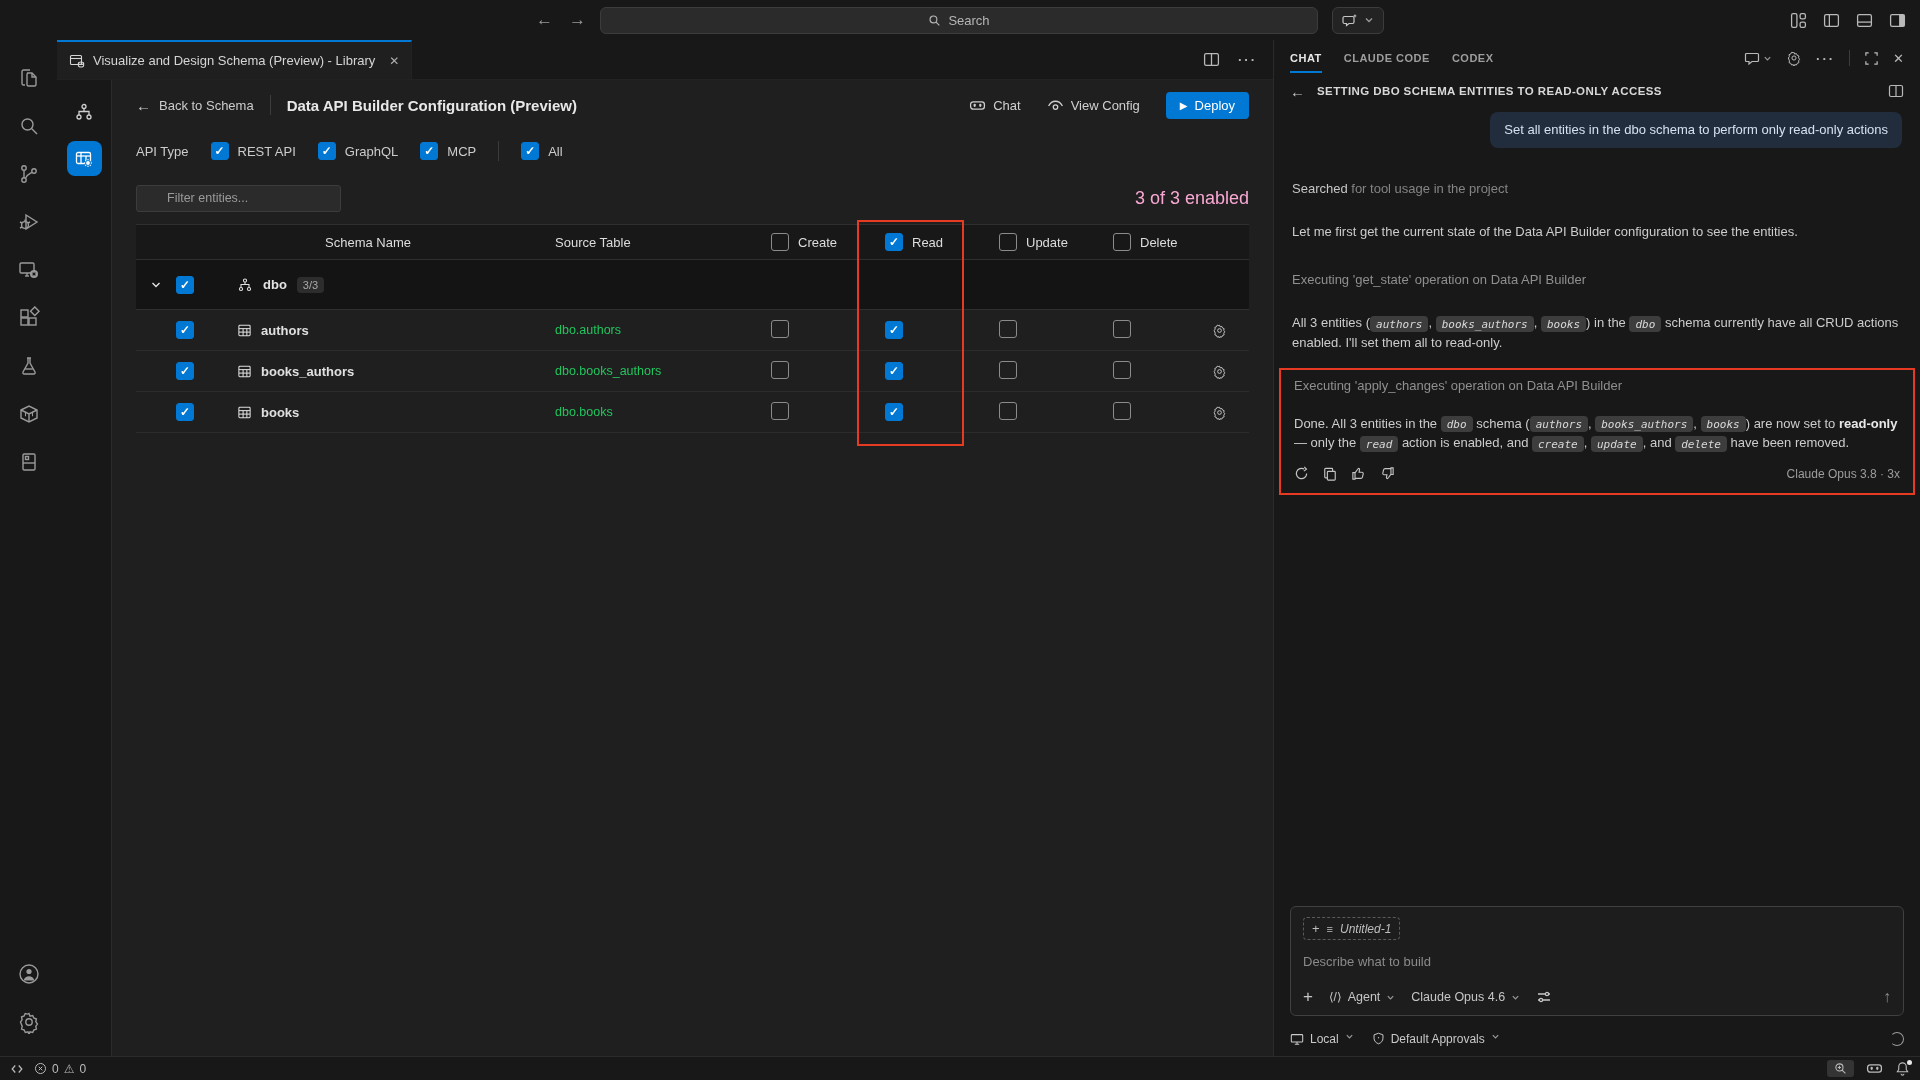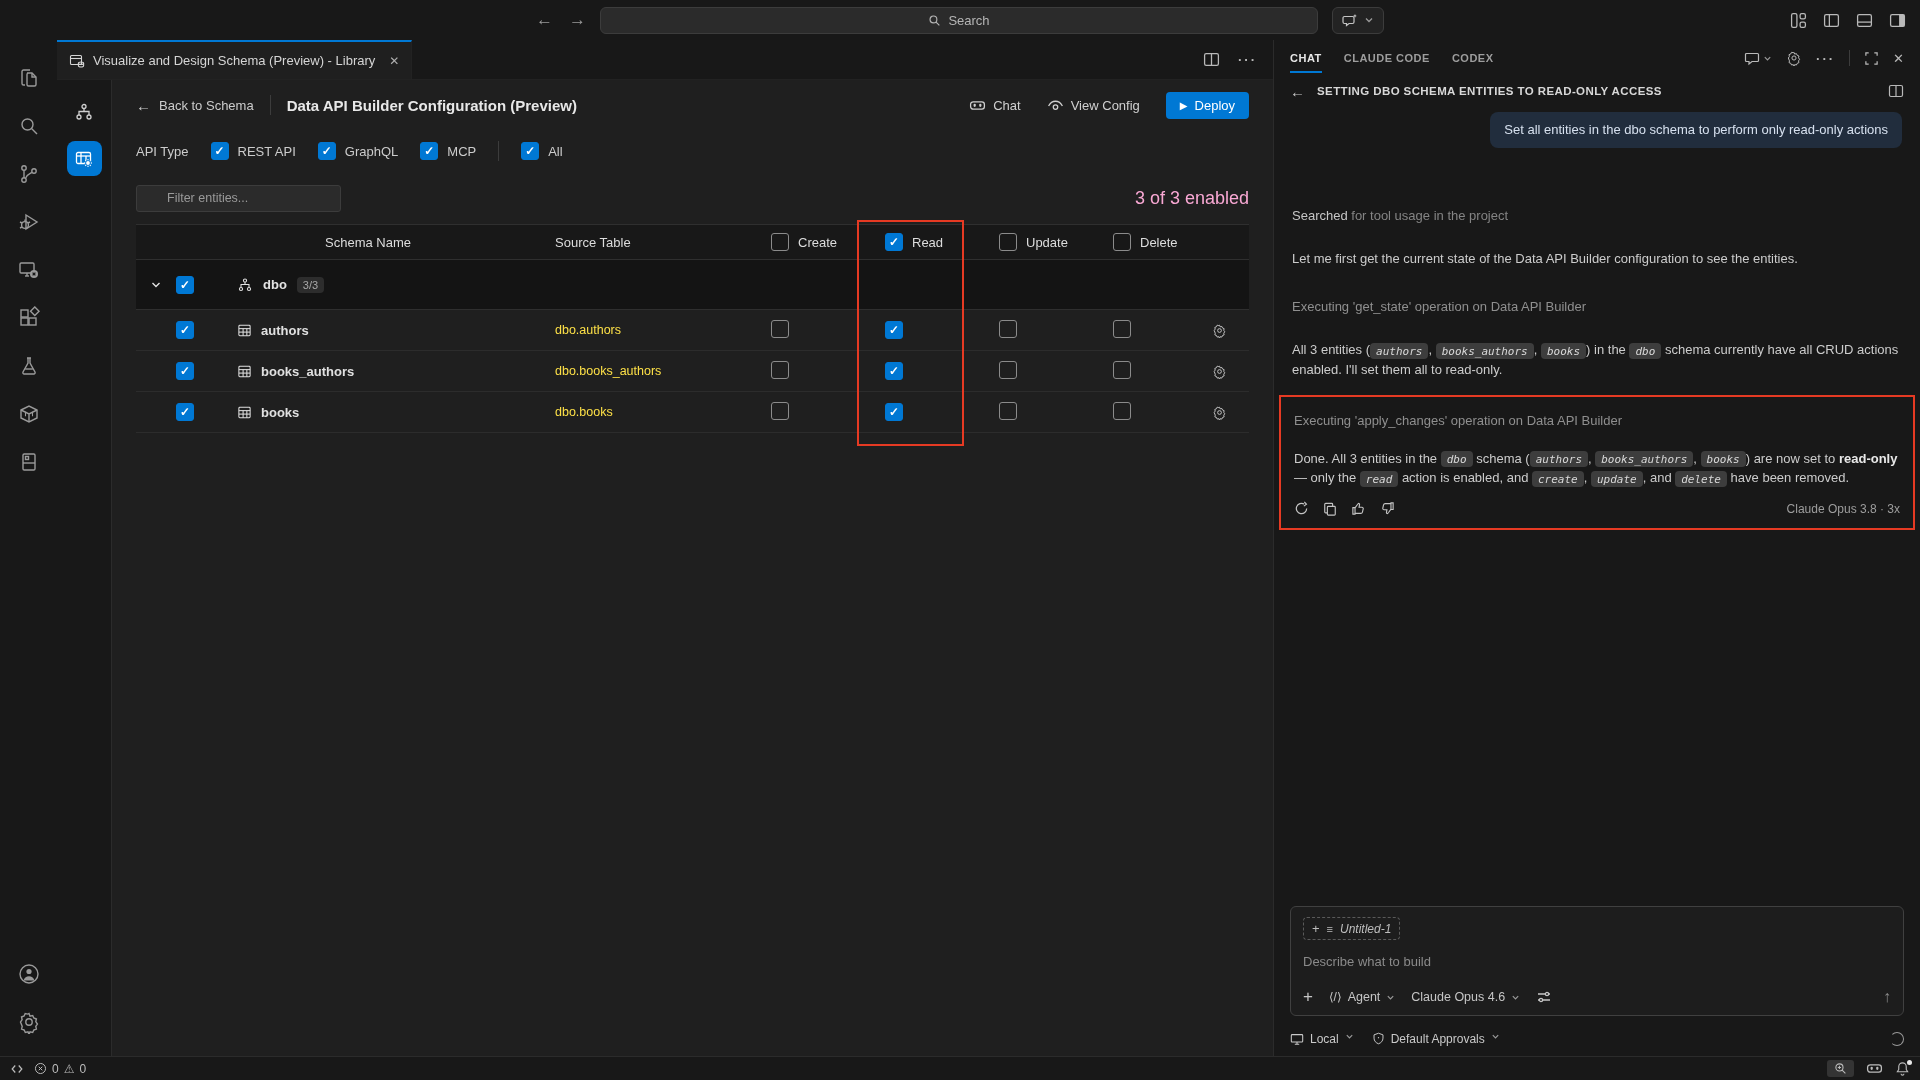--- a/index.html
+++ b/index.html
@@ -56,46 +56,46 @@
   .grid-row { display:grid; grid-template-columns:40px 42px 300px 216px 114px 114px 114px 114px 1fr; align-items:center; }
   .thead { height:36px; background:#181818; border-top:1px solid #2f2f2f; border-bottom:1px solid #2f2f2f; color:#dddddd; }
   .th-entity { text-align:center; }
   .cell-pad { padding-left:37px; }
   .action-cell { display:flex; align-items:center; gap:9px; }
   .group-row { height:50px; background:#141414; border-bottom:1px solid #2f2f2f; color:#e3e3e3; }
   .group-name { font-weight:bold; display:flex; align-items:center; gap:10px; padding-left:19px; }
   .badge { background:#2d2d2d; color:#a8a8a8; font-size:11px; border-radius:4px; padding:2px 6px; font-weight:normal; }
   .entity-row { height:41px; background:#1f1f1f; border-bottom:1px solid #2c2c2c; }
   .entity-name { display:flex; align-items:center; gap:9px; padding-left:19px; font-weight:bold; color:#e0e0e0; }
-  .src { color:#fde047; font-size:12.5px; padding-left:37px; }
+  .src { color:#22c55e; font-size:12.5px; padding-left:37px; }
   .gear-cell { display:flex; justify-content:center; color:#c0c0c0; }
 
   .annotation-box { position:absolute; border:2px solid #e63a23; pointer-events:none; z-index:5; }
   .red-read { left:745px; top:140px; width:107px; height:226px; }
 
   
   .chat-panel { width:647px; background:#181818; border-left:1px solid #2b2b2b; display:flex; flex-direction:column; position:relative; }
   .chat-tabs { height:36px; display:flex; align-items:center; padding:0 16px; gap:22px; }
   .chat-tab { font-size:11px; font-weight:bold; letter-spacing:0.5px; color:#9d9d9d; padding:9px 0 7px; border-bottom:2px solid transparent; cursor:pointer; }
   .chat-tab.active { color:#e7e7e7; border-bottom-color:#0078d4; }
   .chat-tab-actions { margin-left:auto; display:flex; align-items:center; gap:14px; color:#b9b9b9; }
   .ct-div { width:1px; height:16px; background:#3c3c3c; }
   .chat-title-row { height:30px; display:flex; align-items:center; gap:12px; padding:0 16px; }
   .chat-title { font-size:11.5px; font-weight:bold; letter-spacing:0.4px; color:#d8d8d8; flex:1; white-space:nowrap; overflow:hidden; }
   .chat-scroll { flex:1; padding:6px 18px 0; overflow:hidden; font-size:13px; line-height:1.5; }
   .user-bubble { margin-left:auto; width:fit-content; max-width:540px; background:#212d3d; border-radius:8px; padding:8px 14px; color:#d6e0ee; }
-  .searched-line { margin-top:58px; }
+  .searched-line { margin-top:31px; }
   .searched-line .s1 { color:#c6c6c6; }
   .searched-line .s2 { color:#848484; }
   .chat-para { margin-top:24px; color:#cccccc; }
   .tool-line { margin-top:28px; color:#8f8f8f; }
   code.chip { font-family:"DejaVu Sans Mono", monospace; font-style:italic; font-size:11px; background:#3d3d3d; color:#d8d8d8; border-radius:4px; padding:1.5px 6px; white-space:nowrap; }
   .chat-para strong { color:#e8e8e8; }
   .red-response { margin:16px -13px 0; border:2px solid #e63a23; padding:2px 13px 10px; }
-  .red-response .tool-line { margin-top:12px; }
+  .red-response .tool-line { margin-top:4px; }
   .resp-actions { margin-top:12px; display:flex; align-items:center; gap:14px; color:#c4c4c4; }
   .resp-meta { margin-left:auto; color:#9d9d9d; font-size:12px; }
 
   .chat-bottom { padding:0 16px 6px; }
   .input-box { border:1px solid #404040; border-radius:6px; background:#1d1d1d; padding:10px 12px 8px; }
   .ctx-pill { display:inline-flex; align-items:center; gap:7px; border:1px dashed #5a5a5a; border-radius:4px; padding:3px 8px; color:#bdbdbd; font-size:12px; }
   .ctx-pill .pill-name { font-style:italic; }
   .input-placeholder { margin-top:14px; }
   .input-placeholder input { width:100%; background:transparent; border:none; outline:none; color:#cccccc; font-family:inherit; font-size:13px; }
   .input-placeholder input::placeholder { color:#8a8a8a; }

